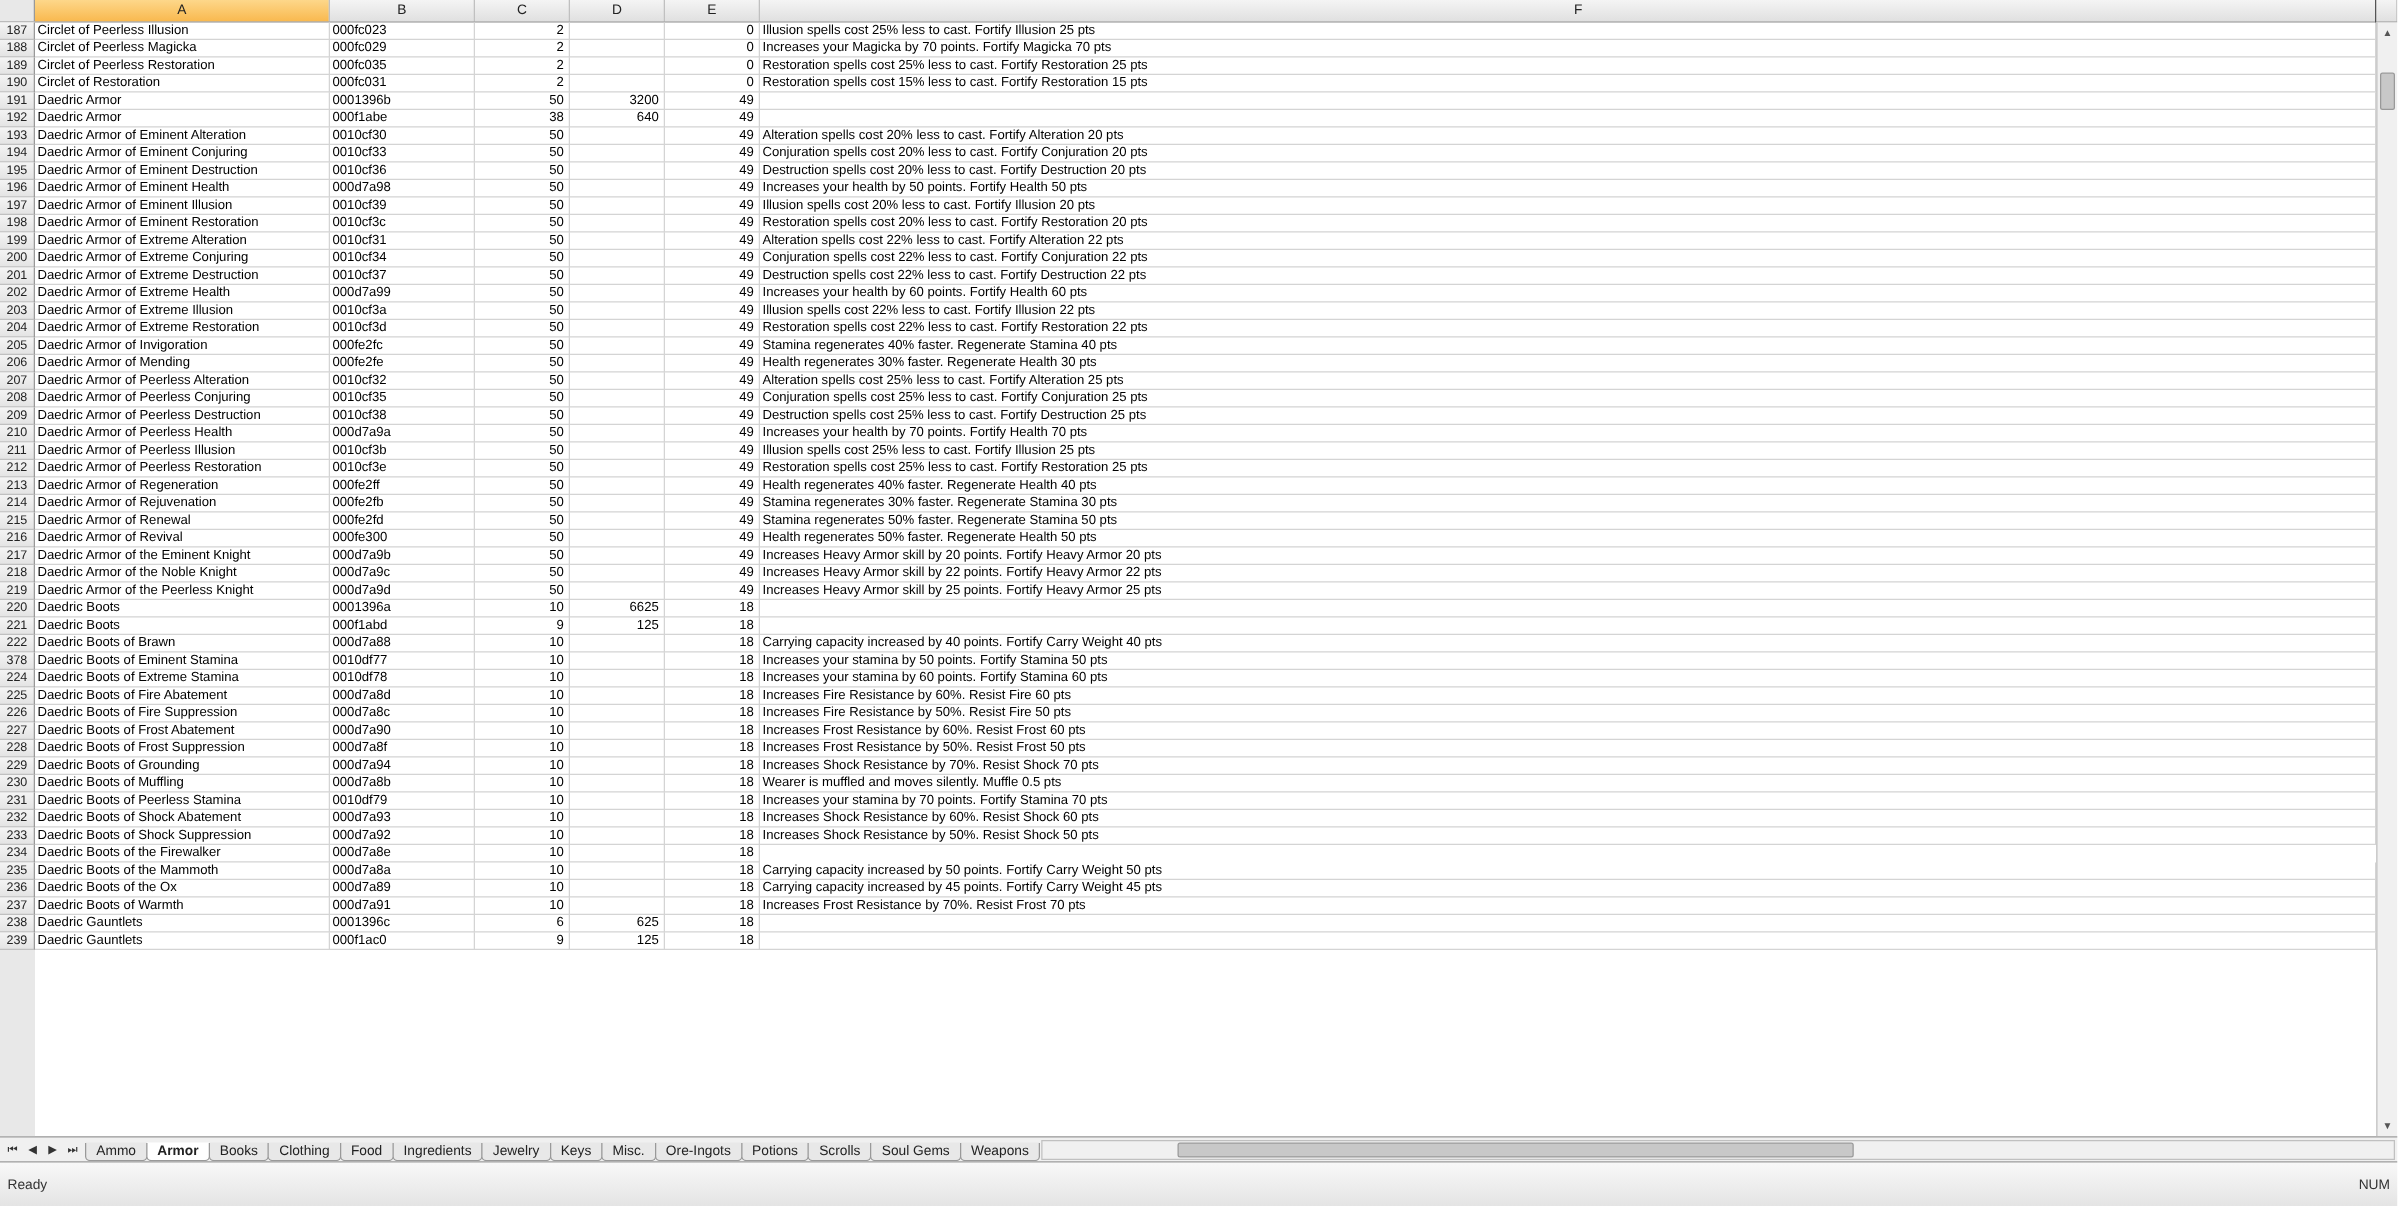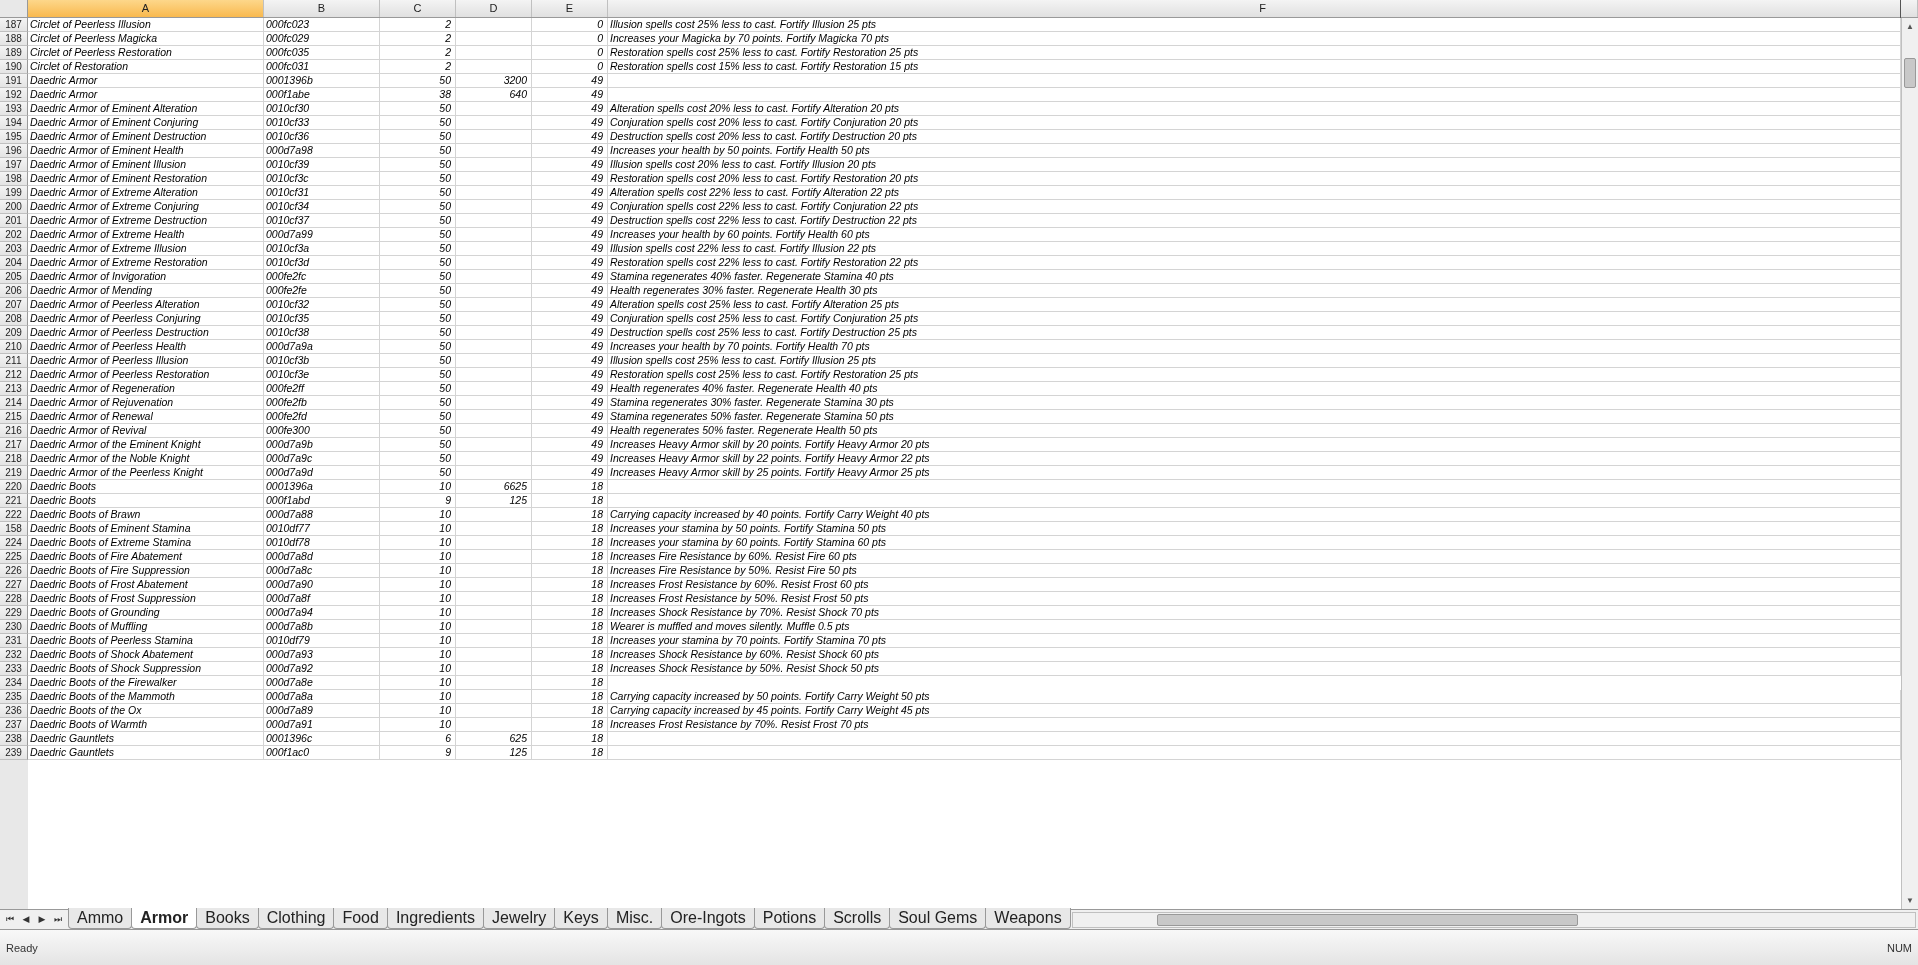--- a/index.html
+++ b/index.html
@@ -60,21 +60,20 @@
   border-right: 1px solid #999;
   background: linear-gradient(#f4f4f4,#e4e4e4);
   color: #222;
 }
 .cells {
   flex: 1;
 }
 .row {
   display: flex;
   height: 14px;
-  font-style: italic;
 }
 .cell {
   height: 14px;
   line-height: 13px;
   border-right: 1px solid #d4d4d4;
   border-bottom: 1px solid #d4d4d4;
   padding: 0 2px;
   white-space: nowrap;
   overflow: hidden;
   font-size: 10.5px;
@@ -112,21 +111,21 @@
   width: 16px; height: 16px; text-align:center; line-height:14px;
   font-size: 9px; color: #333; cursor: pointer;
 }
 .tabs {
   display: flex;
   align-items: flex-end;
   height: 100%;
 }
 .tab {
   padding: 1px 8px;
-  font-size: 16px;
+  font-size: 11px;
   background: #e8e8e8;
   border: 1px solid #999;
   border-top: none;
   border-bottom-left-radius: 4px;
   border-bottom-right-radius: 4px;
   margin-right: -1px;
   color: #222;
   cursor: pointer;
   position: relative;
 }
@@ -216,21 +215,21 @@
           <div class="row-header">213</div>
           <div class="row-header">214</div>
           <div class="row-header">215</div>
           <div class="row-header">216</div>
           <div class="row-header">217</div>
           <div class="row-header">218</div>
           <div class="row-header">219</div>
           <div class="row-header">220</div>
           <div class="row-header">221</div>
           <div class="row-header">222</div>
-          <div class="row-header">158</div>
+          <div class="row-header">378</div>
           <div class="row-header">224</div>
           <div class="row-header">225</div>
           <div class="row-header">226</div>
           <div class="row-header">227</div>
           <div class="row-header">228</div>
           <div class="row-header">229</div>
           <div class="row-header">230</div>
           <div class="row-header">231</div>
           <div class="row-header">232</div>
           <div class="row-header">233</div>

